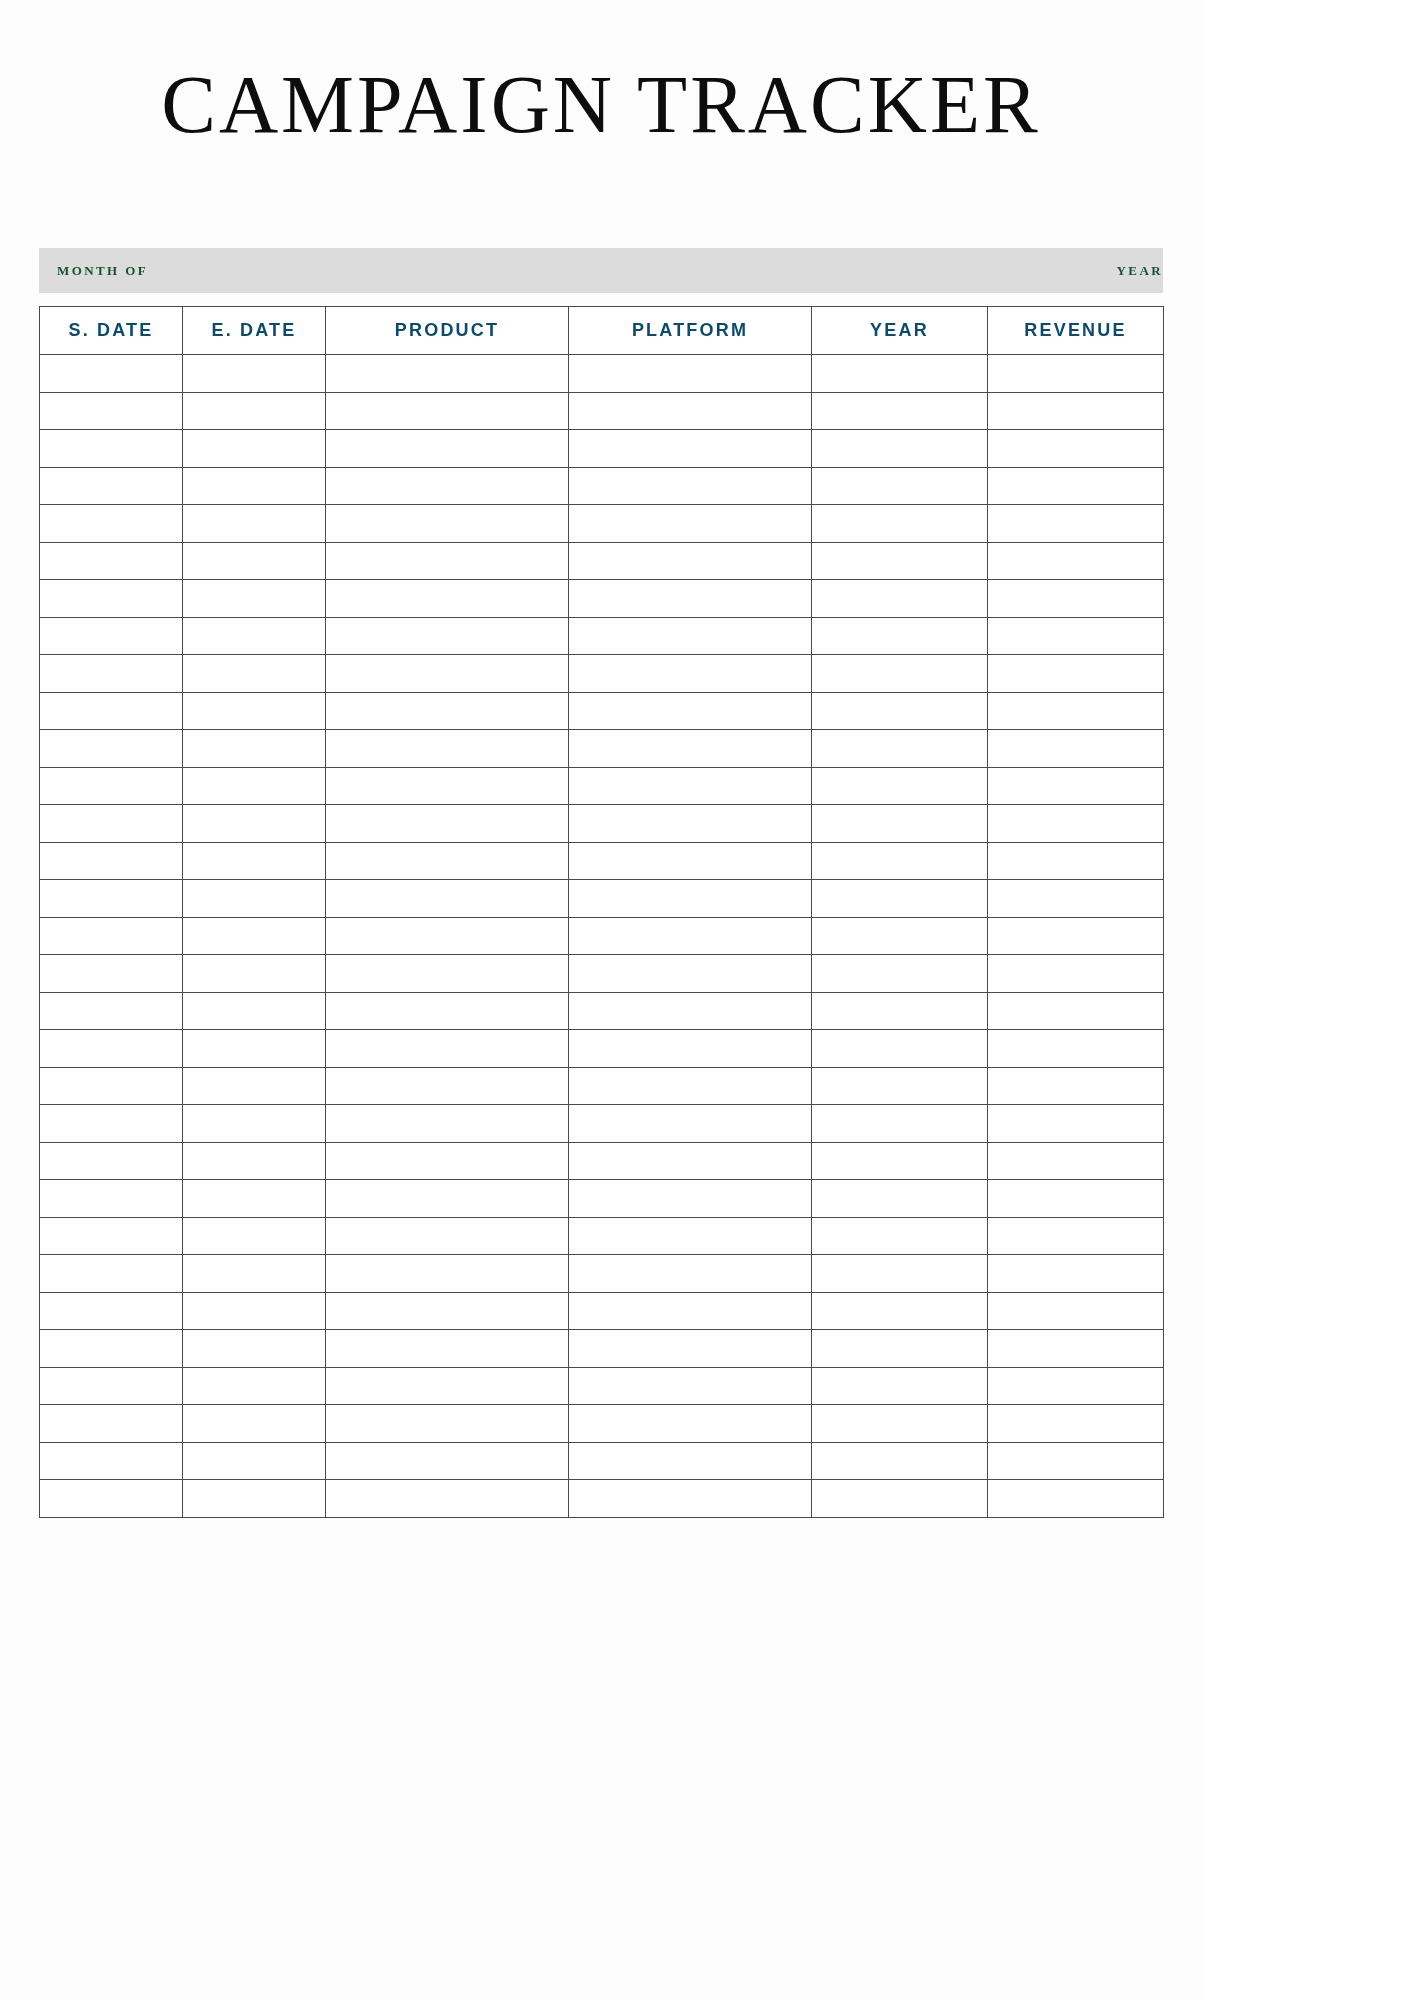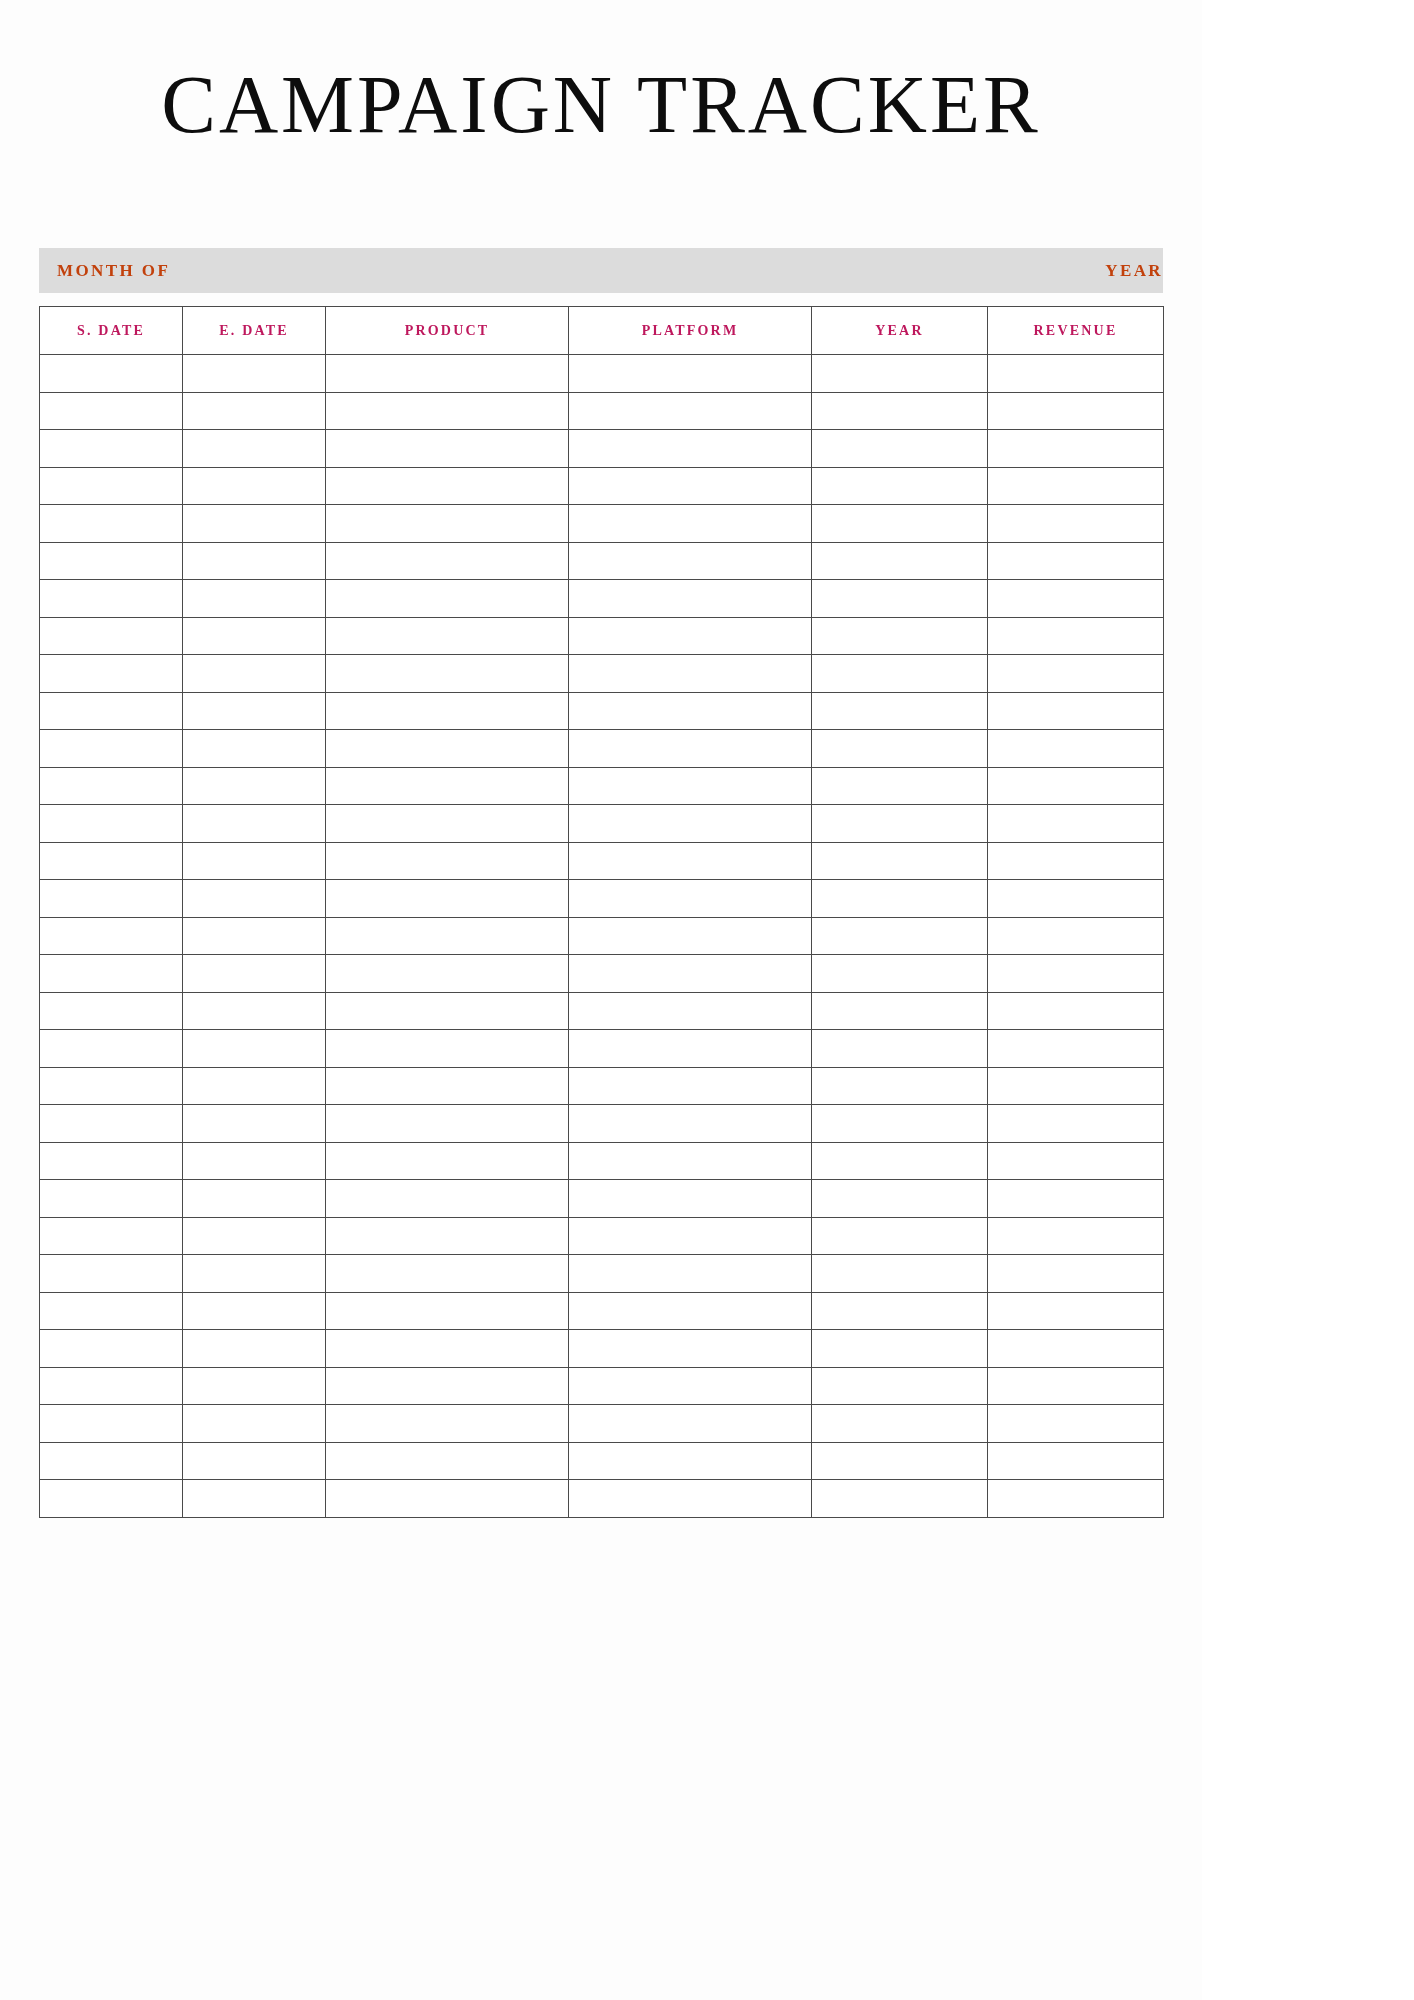--- a/index.html
+++ b/index.html
@@ -46,24 +46,24 @@
   
   .meta-bar {
     display: flex;
     background: #dcdcdc;
     height: 45px;
     align-items: center;
     width: 100%;
   }
   .meta-cell {
     font-family: "Liberation Serif", serif;
-    font-size: 17px;
+    font-size: 13px;
     font-weight: 700;
     letter-spacing: 2.4px;
-    color: #c2410c;
+    color: #14532d;
     white-space: nowrap;
   }
   .meta-month {
     padding-left: 18px;
     flex: 0 0 430px;
   }
   .meta-year {
     flex: 1 1 auto;
     text-align: right;
     padding-left: 75px;
@@ -77,25 +77,25 @@
     table-layout: fixed;
   }
   table.tracker th,
   table.tracker td {
     border: 1px solid #4a4a4a;
     height: 37.5px;
     padding: 0;
   }
   table.tracker thead th {
     height: 48px;
-    font-family: Liberation Serif, serif;
-    font-size: 14px;
+    font-family: Liberation Sans, sans-serif;
+    font-size: 18px;
     font-weight: 700;
     letter-spacing: 2.2px;
-    color: #be185d;
+    color: #0c4a6e;
     text-align: center;
     vertical-align: middle;
     background: #ffffff;
   }
   table.tracker tbody td {
     background: #ffffff;
   }
 
   col.c-sdate   { width: 143px; }
   col.c-edate   { width: 143px; }

